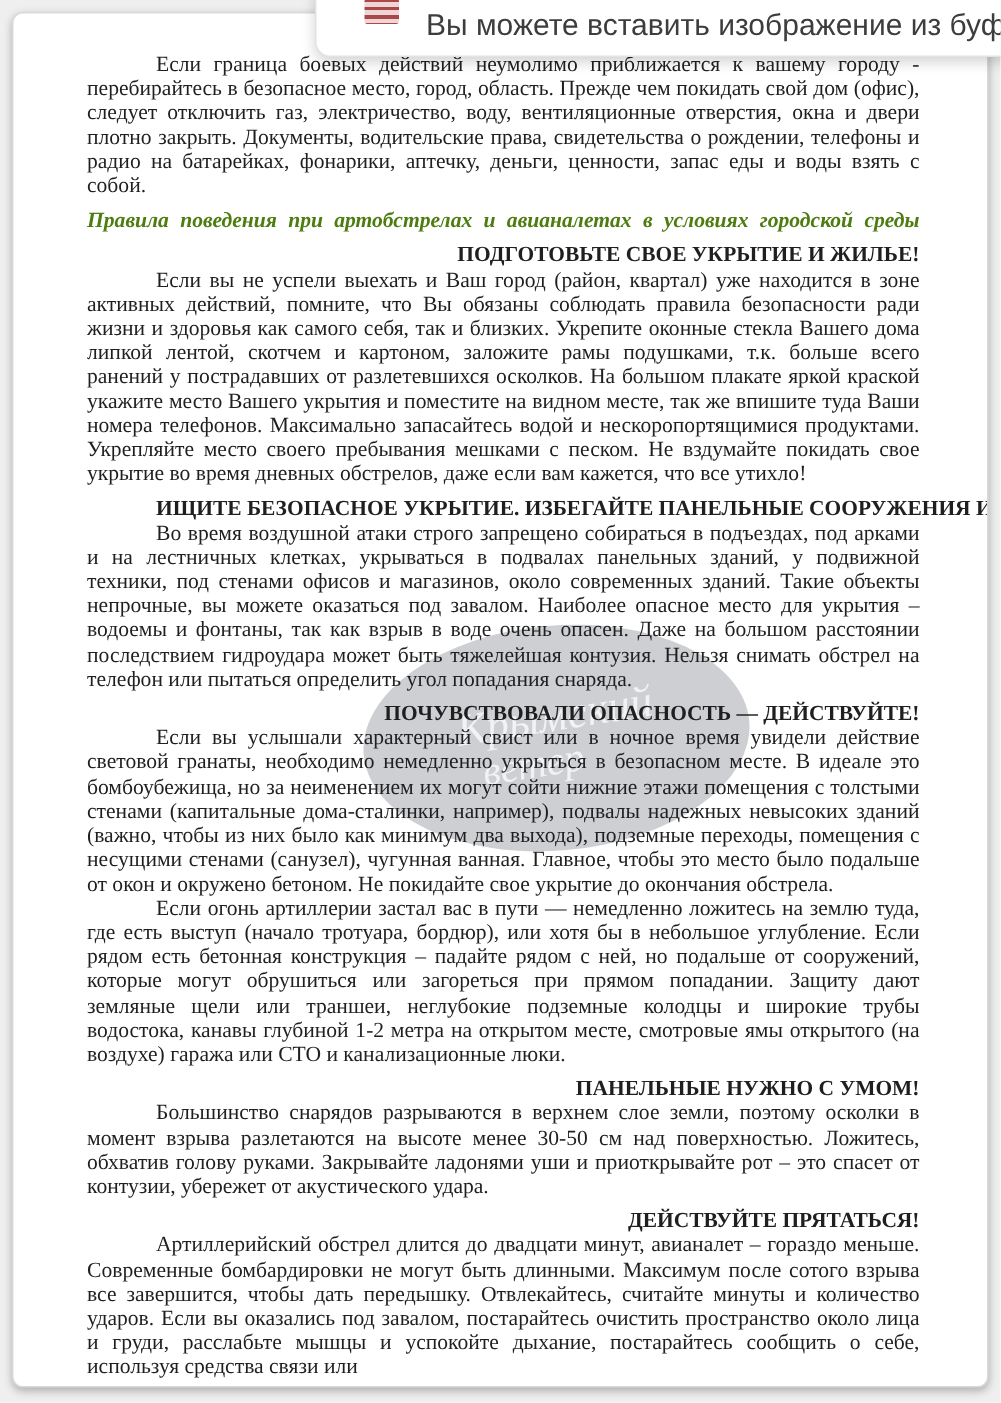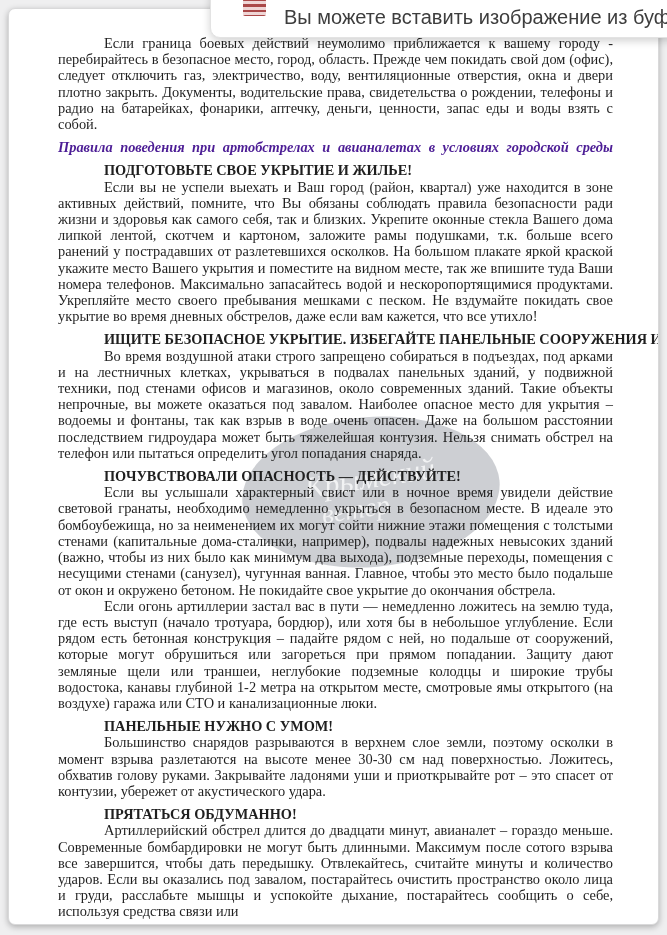--- a/index.html
+++ b/index.html
@@ -34,21 +34,21 @@
     font-weight:700;font-style:italic;
     font-size:14.4px;
     text-align:justify;
     text-align-last:justify;
   }
   .sec-heading{
     margin:7px 0 0 0;
     font-size:14.3px;line-height:16.2px;
     font-weight:700;
     text-indent:46px;
-    text-align:left;
+    text-align:right;
     white-space:nowrap;
   }
   
   .watermark{
     position:absolute;left:233px;top:408px;
     width:258px;height:150px;
     background:rgba(104,110,120,0.33);
     border-radius:50%;
     transform:rotate(-5deg);
     z-index:0;
@@ -95,21 +95,21 @@
 
   <div class="watermark">
     <span class="wm-line1">Крымский</span>
     <span class="wm-line2">ветер</span>
   </div>
 
   <div class="doc">
 
     <p class="par">Если граница боевых действий неумолимо приближается к вашему городу - перебирайтесь в безопасное место, город, область. Прежде чем покидать свой дом (офис), следует отключить газ, электричество, воду, вентиляционные отверстия, окна и двери плотно закрыть. Документы, водительские права, свидетельства о рождении, телефоны и радио на батарейках, фонарики, аптечку, деньги, ценности, запас еды и воды взять с собой.</p>
 
-    <p class="doc-title" style="color:#4c1d95;">Правила поведения при артобстрелах и авианалетах в условиях городской среды</p>
+    <p class="doc-title" style="color:#4d7c0f;">Правила поведения при артобстрелах и авианалетах в условиях городской среды</p>
 
     <section>
       <h3 class="sec-heading">ПОДГОТОВЬТЕ СВОЕ УКРЫТИЕ И ЖИЛЬЕ!</h3>
       <p class="par">Если вы не успели выехать и Ваш город (район, квартал) уже находится в зоне активных действий, помните, что Вы обязаны соблюдать правила безопасности ради жизни и здоровья как самого себя, так и близких. Укрепите оконные стекла Вашего дома липкой лентой, скотчем и картоном, заложите рамы подушками, т.к. больше всего ранений у пострадавших от разлетевшихся осколков. На большом плакате яркой краской укажите место Вашего укрытия и поместите на видном месте, так же впишите туда Ваши номера телефонов. Максимально запасайтесь водой и нескоропортящимися продуктами. Укрепляйте место своего пребывания мешками с песком. Не вздумайте покидать свое укрытие во время дневных обстрелов, даже если вам кажется, что все утихло!</p>
     </section>
 
     <section>
       <h3 class="sec-heading">ИЩИТЕ БЕЗОПАСНОЕ УКРЫТИЕ. ИЗБЕГАЙТЕ ПАНЕЛЬНЫЕ СООРУЖЕНИЯ И ВОДОЕМЫ!</h3>
       <p class="par">Во время воздушной атаки строго запрещено собираться в подъездах, под арками и на лестничных клетках, укрываться в подвалах панельных зданий, у подвижной техники, под стенами офисов и магазинов, около современных зданий. Такие объекты непрочные, вы можете оказаться под завалом. Наиболее опасное место для укрытия – водоемы и фонтаны, так как взрыв в воде очень опасен. Даже на большом расстоянии последствием гидроудара может быть тяжелейшая контузия. Нельзя снимать обстрел на телефон или пытаться определить угол попадания снаряда.</p>
     </section>
@@ -118,25 +118,25 @@
       <h3 class="sec-heading">ПОЧУВСТВОВАЛИ ОПАСНОСТЬ — ДЕЙСТВУЙТЕ!</h3>
       <p class="par">Если вы услышали характерный свист или в ночное время увидели действие световой гранаты, необходимо немедленно укрыться в безопасном месте. В идеале это бомбоубежища, но за неименением их могут сойти нижние этажи помещения с толстыми стенами (капитальные дома-сталинки, например), подвалы надежных невысоких зданий (важно, чтобы из них было как минимум два выхода), подземные переходы, помещения с несущими стенами (санузел), чугунная ванная. Главное, чтобы это место было подальше от окон и окружено бетоном. Не покидайте свое укрытие до окончания обстрела.</p>
     </section>
 
     <section>
       <p class="par">Если огонь артиллерии застал вас в пути — немедленно ложитесь на землю туда, где есть выступ (начало тротуара, бордюр), или хотя бы в небольшое углубление. Если рядом есть бетонная конструкция – падайте рядом с ней, но подальше от сооружений, которые могут обрушиться или загореться при прямом попадании. Защиту дают земляные щели или траншеи, неглубокие подземные колодцы и широкие трубы водостока, канавы глубиной 1-2 метра на открытом месте, смотровые ямы открытого (на воздухе) гаража или СТО и канализационные люки.</p>
     </section>
 
     <section>
       <h3 class="sec-heading">ПАНЕЛЬНЫЕ НУЖНО С УМОМ!</h3>
-      <p class="par">Большинство снарядов разрываются в верхнем слое земли, поэтому осколки в момент взрыва разлетаются на высоте менее 30-30 см над поверхностью. Ложитесь, обхватив голову руками. Закрывайте ладонями уши и приоткрывайте рот – это спасет от контузии, убережет от акустического удара.</p>
+      <p class="par">Большинство снарядов разрываются в верхнем слое земли, поэтому осколки в момент взрыва разлетаются на высоте менее 30-50 см над поверхностью. Ложитесь, обхватив голову руками. Закрывайте ладонями уши и приоткрывайте рот – это спасет от контузии, убережет от акустического удара.</p>
     </section>
 
     <section>
-      <h3 class="sec-heading">ПРЯТАТЬСЯ ОБДУМАННО!</h3>
+      <h3 class="sec-heading">ДЕЙСТВУЙТЕ ПРЯТАТЬСЯ!</h3>
       <p class="par">Артиллерийский обстрел длится до двадцати минут, авианалет – гораздо меньше. Современные бомбардировки не могут быть длинными. Максимум после сотого взрыва все завершится, чтобы дать передышку. Отвлекайтесь, считайте минуты и количество ударов. Если вы оказались под завалом, постарайтесь очистить пространство около лица и груди, расслабьте мышцы и успокойте дыхание, постарайтесь сообщить о себе, используя средства связи или</p>
     </section>
 
   </div>
 </div>
 
 <div class="toast">
   <span class="toast-icon"></span>
   <span class="toast-message">Вы можете вставить изображение из буфера</span>
 </div>

